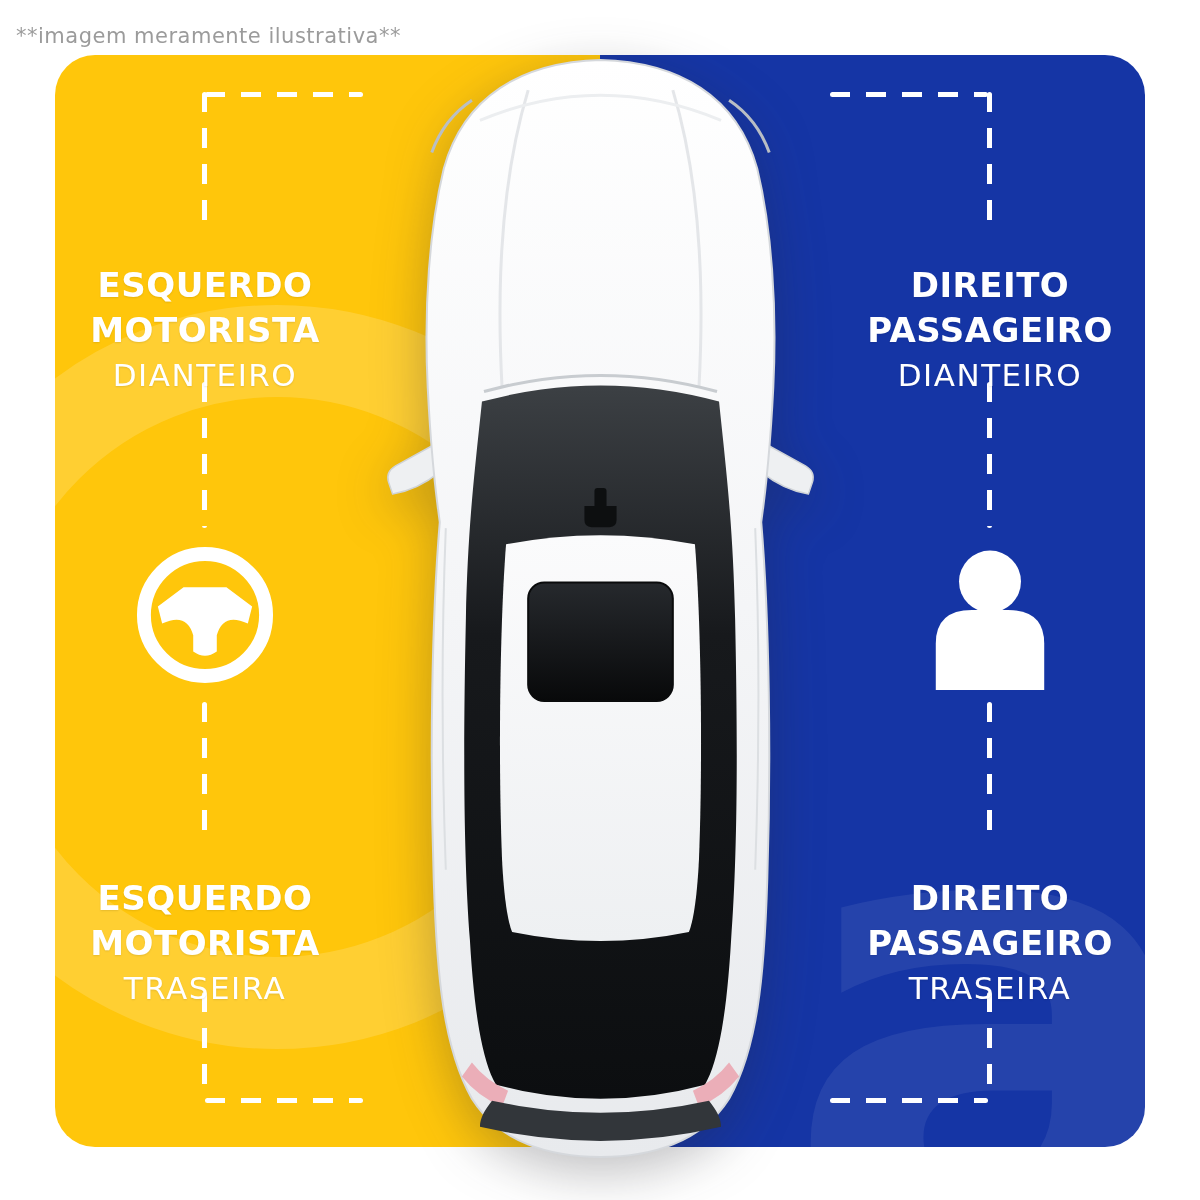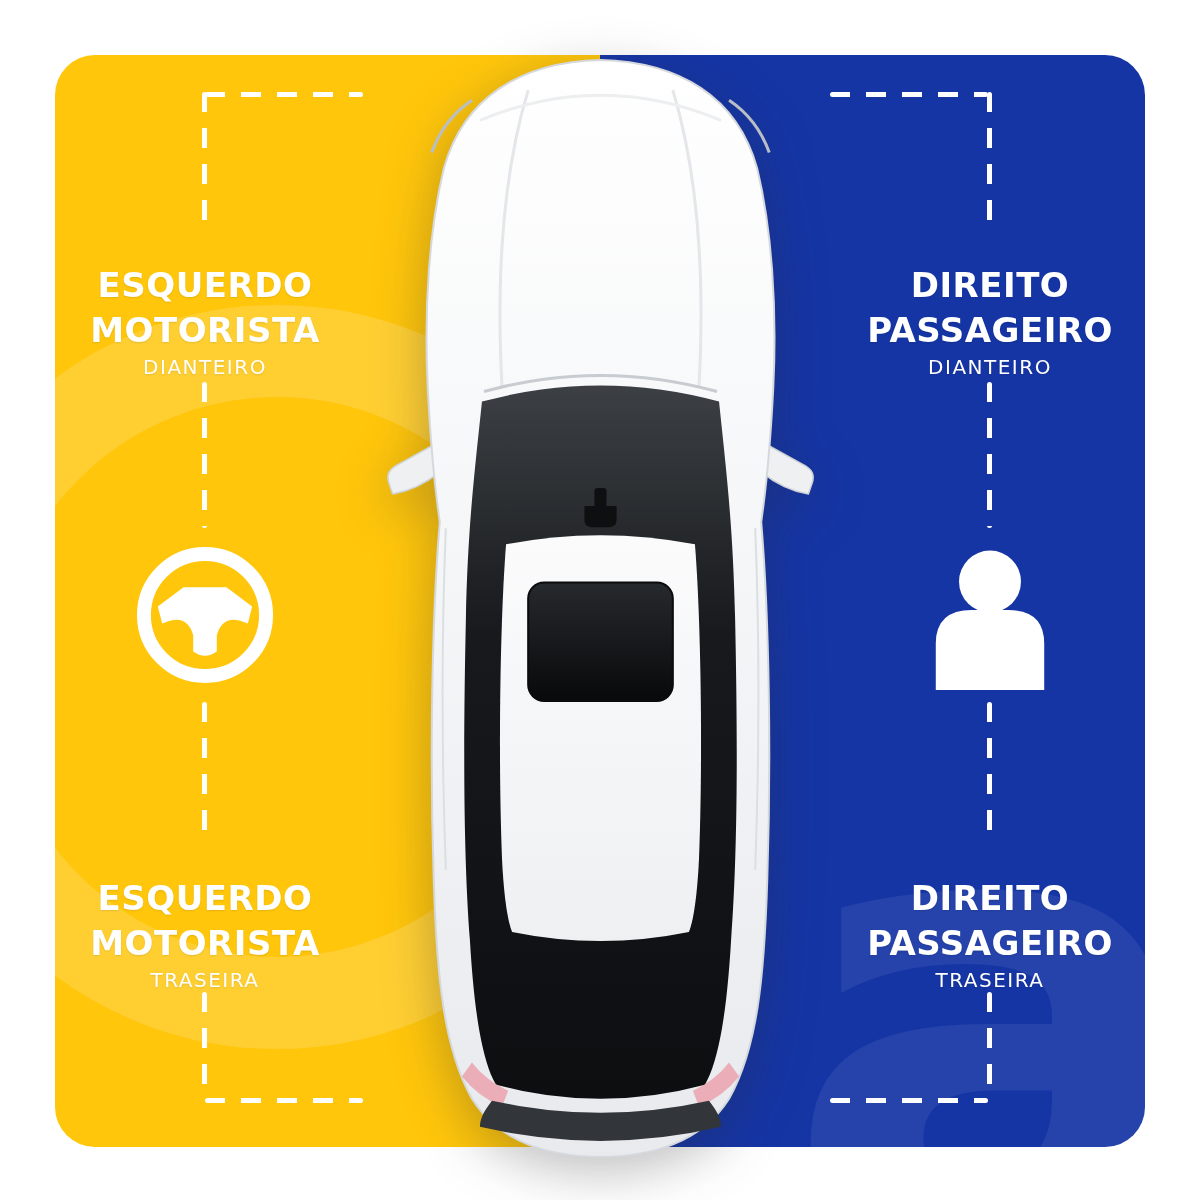--- a/index.html
+++ b/index.html
@@ -30,32 +30,33 @@
   .dash-h{
     position:absolute;height:5px;border-radius:3px;
     background:repeating-linear-gradient(to right,#ffffff 0 20px,transparent 20px 36px);
   }
   .zone-label{
     position:absolute;width:380px;text-align:center;color:#ffffff;
     text-shadow:0 1px 2px rgba(0,0,0,0.10);
     margin-top:28px;
   }
   .zone-label .bold{font-size:34px;font-weight:700;line-height:1.32;letter-spacing:0.5px;}
-  .zone-label .light{font-size:20px;font-weight:400;line-height:1.42;letter-spacing:1.5px;}
+  .zone-label .light{font-size:31px;font-weight:400;line-height:1.42;letter-spacing:1.5px;}
   .icon-wrap{position:absolute;}
   .car{
     position:absolute;left:378px;top:56px;width:445px;height:1105px;
     filter:drop-shadow(0 14px 26px rgba(40,40,45,0.30));
   }
 </style>
 </head>
 <body>
 
 <div class="stage">
 
+  <div class="disclaimer">**imagem meramente ilustrativa**</div>
 
   <div class="panel">
     <div class="half" style="background:#FFC60B;">
       <div class="wm-ring"></div>
     </div>
     <div class="half" style="background:#1535A5;">
       <div class="wm-letter">a</div>
     </div>
   </div>
 

